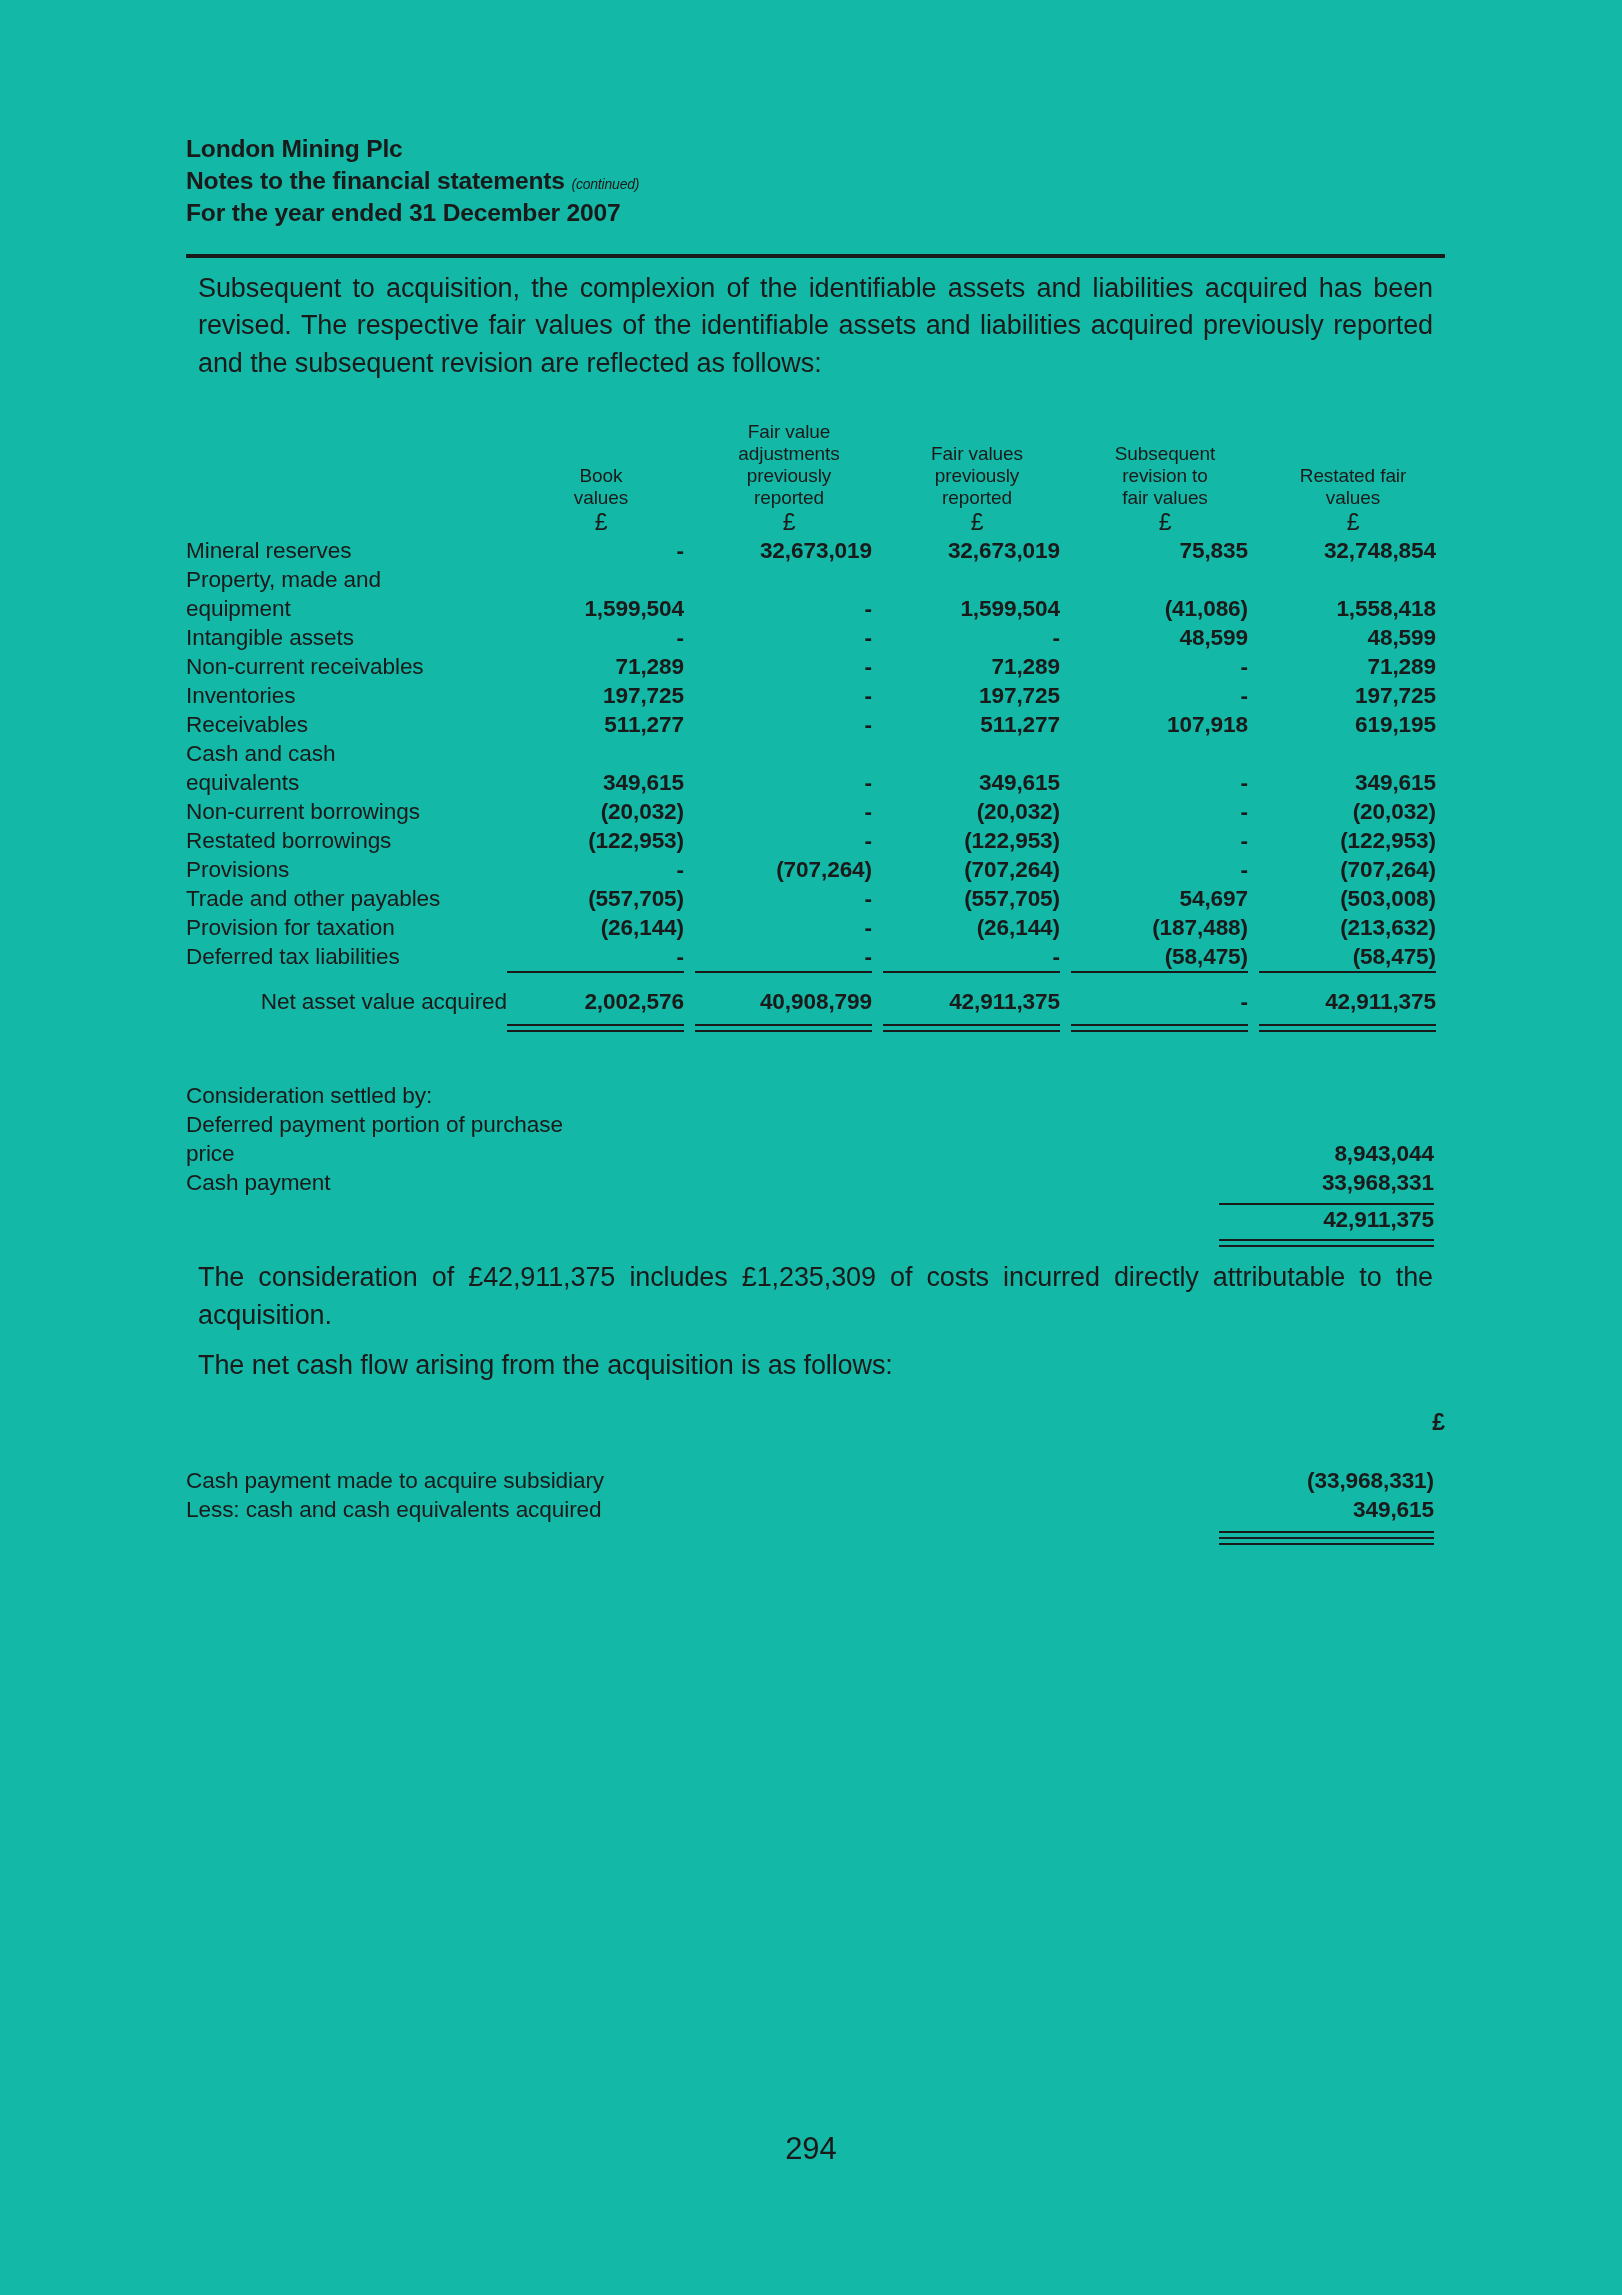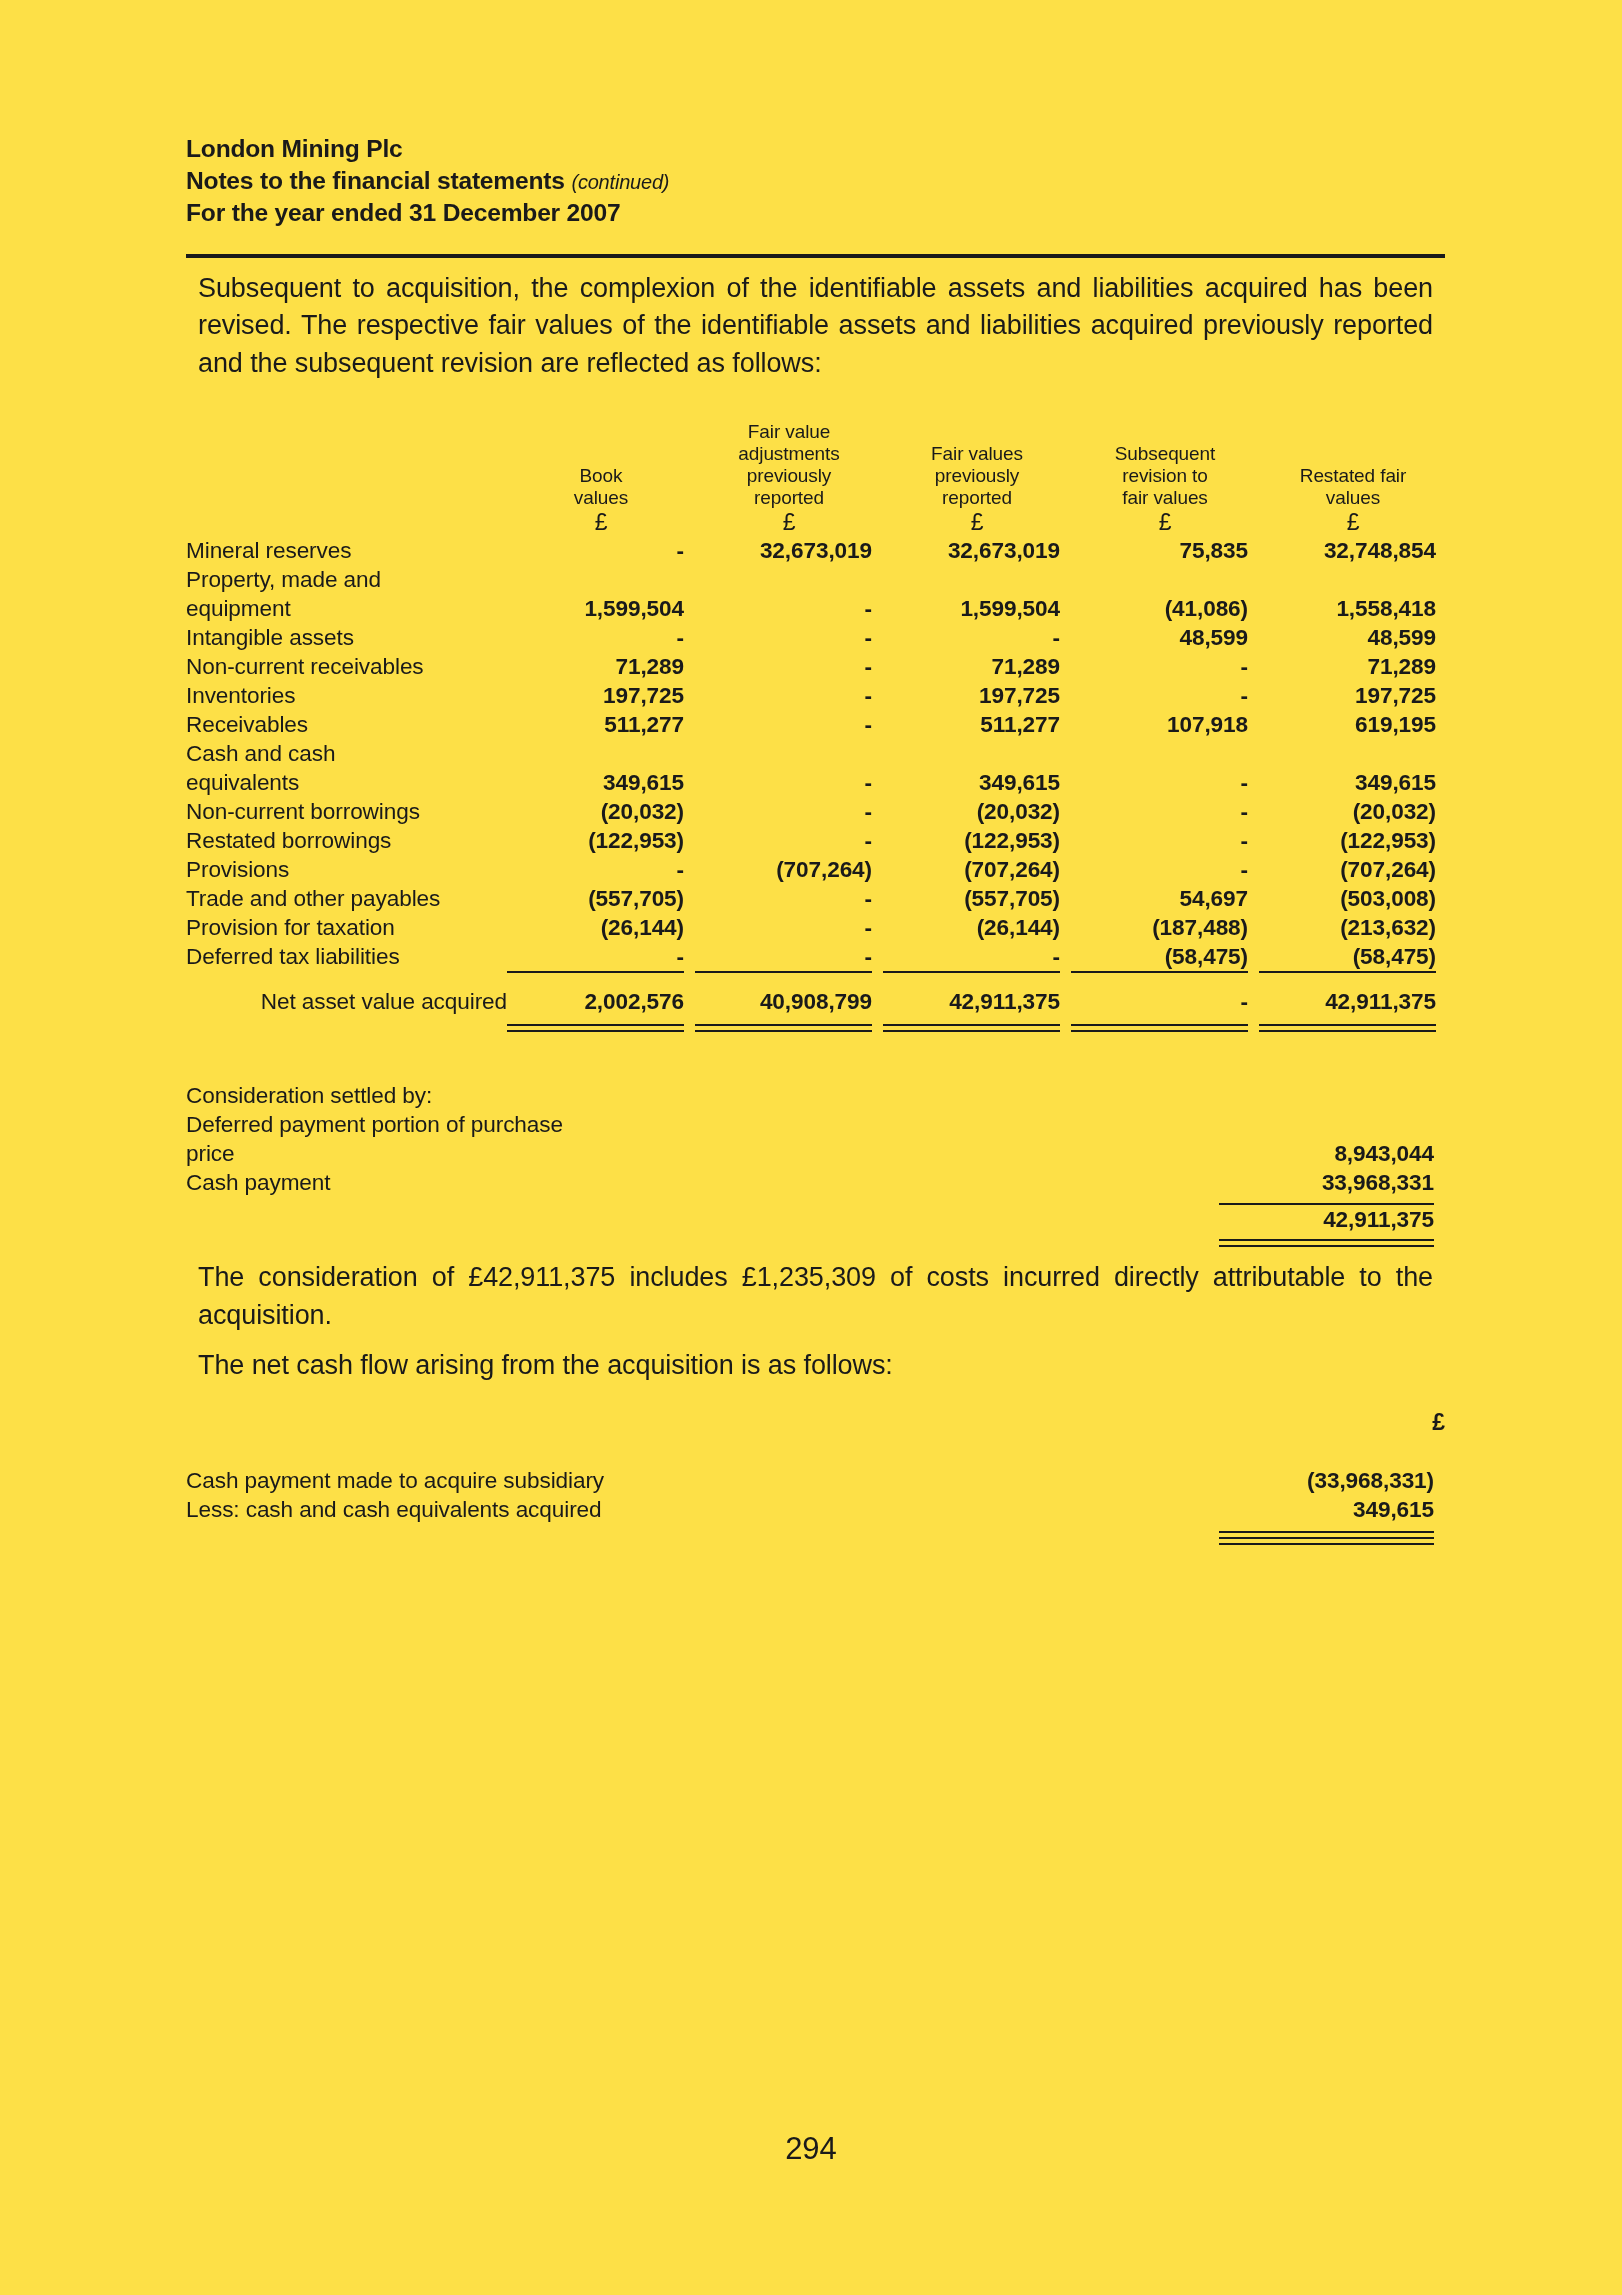--- a/index.html
+++ b/index.html
@@ -8,21 +8,21 @@
     background: #ffffff;
   }
   body {
     font-family: "Liberation Sans", sans-serif;
     color: #1a1a1a;
   }
   .page {
     position: relative;
     width: 1622px;
     height: 2295px;
-    background: #fde047;
+    background: #14b8a6;
     box-sizing: border-box;
     padding: 0;
     overflow: hidden;
   }
   .content {
     position: absolute;
     left: 186px;
     top: 0;
     width: 1259px;
   }
@@ -35,21 +35,21 @@
     line-height: 1.30;
     letter-spacing: -0.2px;
   }
   .doc-header .hline {
     display: block;
     white-space: nowrap;
   }
   .continued {
     font-weight: normal;
     font-style: italic;
-    font-size: 20px;
+    font-size: 14px;
   }
   .header-rule {
     margin-top: 24.6px;
     border: 0;
     border-top: 4px solid #1a1a1a;
     width: 100%;
   }
 
   
   p.para {

